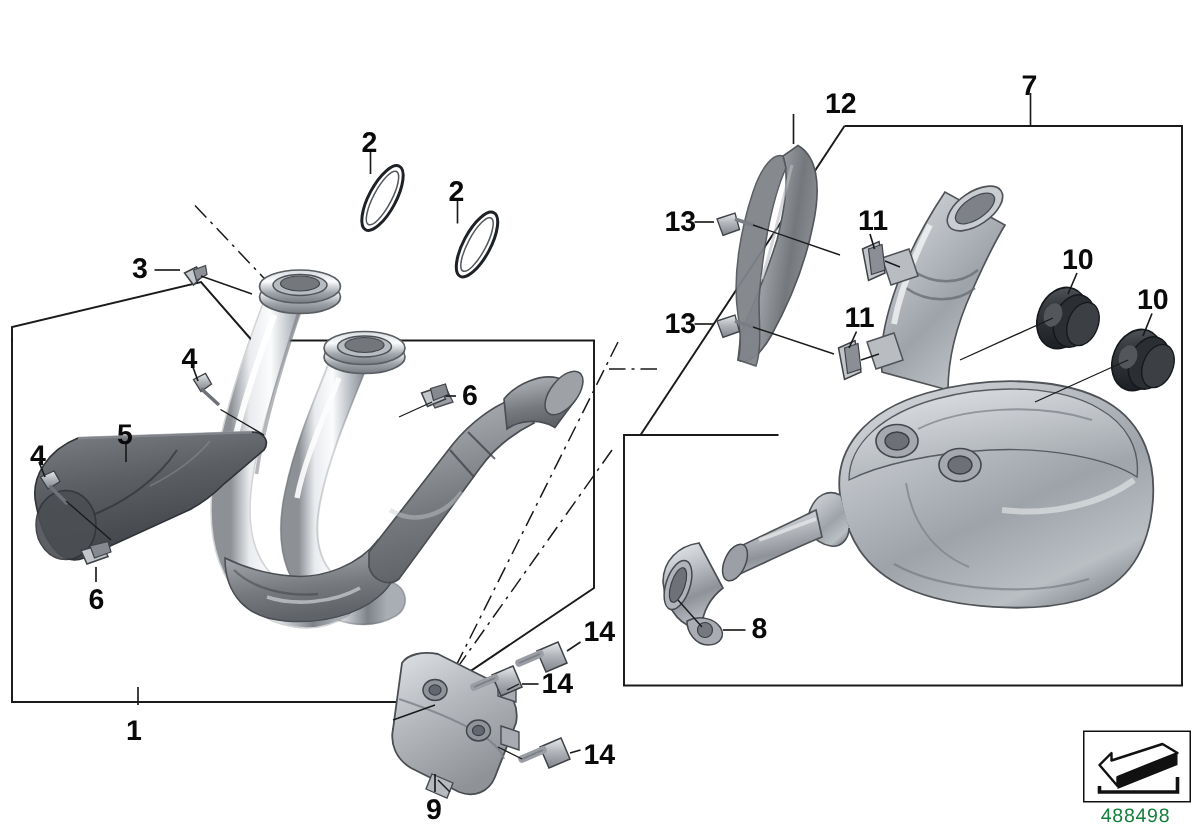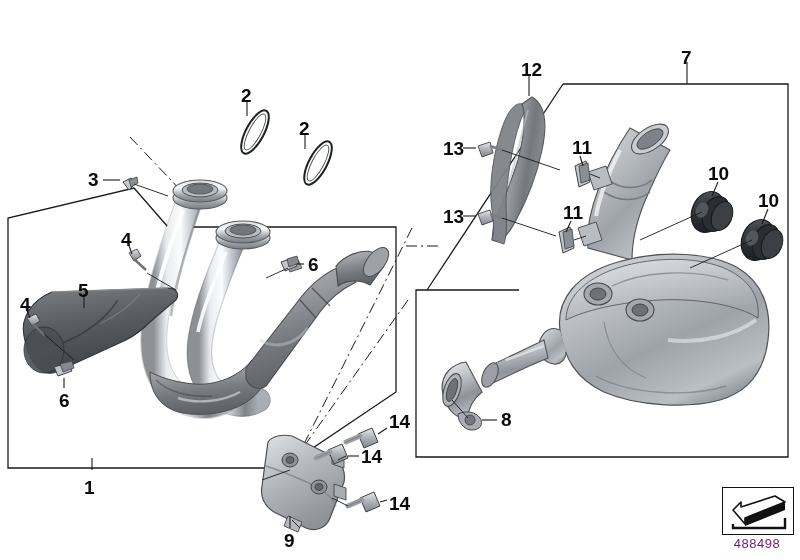--- a/index.html
+++ b/index.html
@@ -5,21 +5,21 @@
 <style>
   html,body{margin:0;padding:0;background:#fff;}
   body{width:800px;height:560px;overflow:hidden;
        font-family:"Liberation Sans",sans-serif;color:#111;}
   #stage{position:relative;width:800px;height:560px;background:#ffffff;}
   svg#diagram{position:absolute;left:0;top:0;width:800px;height:560px;display:block;}
   .callout{position:absolute;font-family:"Liberation Sans",sans-serif;
            font-weight:bold;font-size:19px;color:#0a0a0a;line-height:1;
            letter-spacing:0px;white-space:nowrap;}
   #partnum{position:absolute;left:718px;top:536px;width:78px;text-align:center;
-           font-family:"Liberation Sans",sans-serif;font-size:13px;color:#701a75;
+           font-family:"Liberation Sans",sans-serif;font-size:13px;color:#15803d;
            letter-spacing:0.5px;}
   #logobox{position:absolute;left:722px;top:487px;width:70px;height:46px;
            border:1.6px solid #111;background:#fff;}
 </style>
 </head>
 <body>
 
 <div id="stage">
 
 <svg id="diagram" viewBox="0 0 800 560">
@@ -395,21 +395,21 @@
 <div class="callout" style="left:78px;  top:281px;">5</div>
 <div class="callout" style="left:308px; top:255px;">6</div>
 <div class="callout" style="left:59px;  top:391px;">6</div>
 <div class="callout" style="left:681px; top:48px;">7</div>
 <div class="callout" style="left:501px; top:410px;">8</div>
 <div class="callout" style="left:284px; top:531px;">9</div>
 <div class="callout" style="left:708px; top:164px;">10</div>
 <div class="callout" style="left:758px; top:191px;">10</div>
 <div class="callout" style="left:572px; top:138px;">11</div>
 <div class="callout" style="left:563px; top:203px;">11</div>
-<div class="callout" style="left:521px; top:60px;">12</div>
+<div class="callout" style="left:550px; top:60px;">12</div>
 <div class="callout" style="left:443px; top:139px;">13</div>
 <div class="callout" style="left:443px; top:207px;">13</div>
 <div class="callout" style="left:389px; top:412px;">14</div>
 <div class="callout" style="left:361px; top:447px;">14</div>
 <div class="callout" style="left:389px; top:494px;">14</div>
 
 <div id="logobox">
   <svg viewBox="0 0 70 46" width="70" height="46">
     <path d="M10,22 L18,14 L18,19 L52,8 L62,14 L22,30 L22,36 Z" fill="#ffffff" stroke="#111111" stroke-width="1.6" stroke-linejoin="round"></path>
     <path d="M22,30 L62,14 L62,22 L22,38 Z" fill="#111111"></path>

